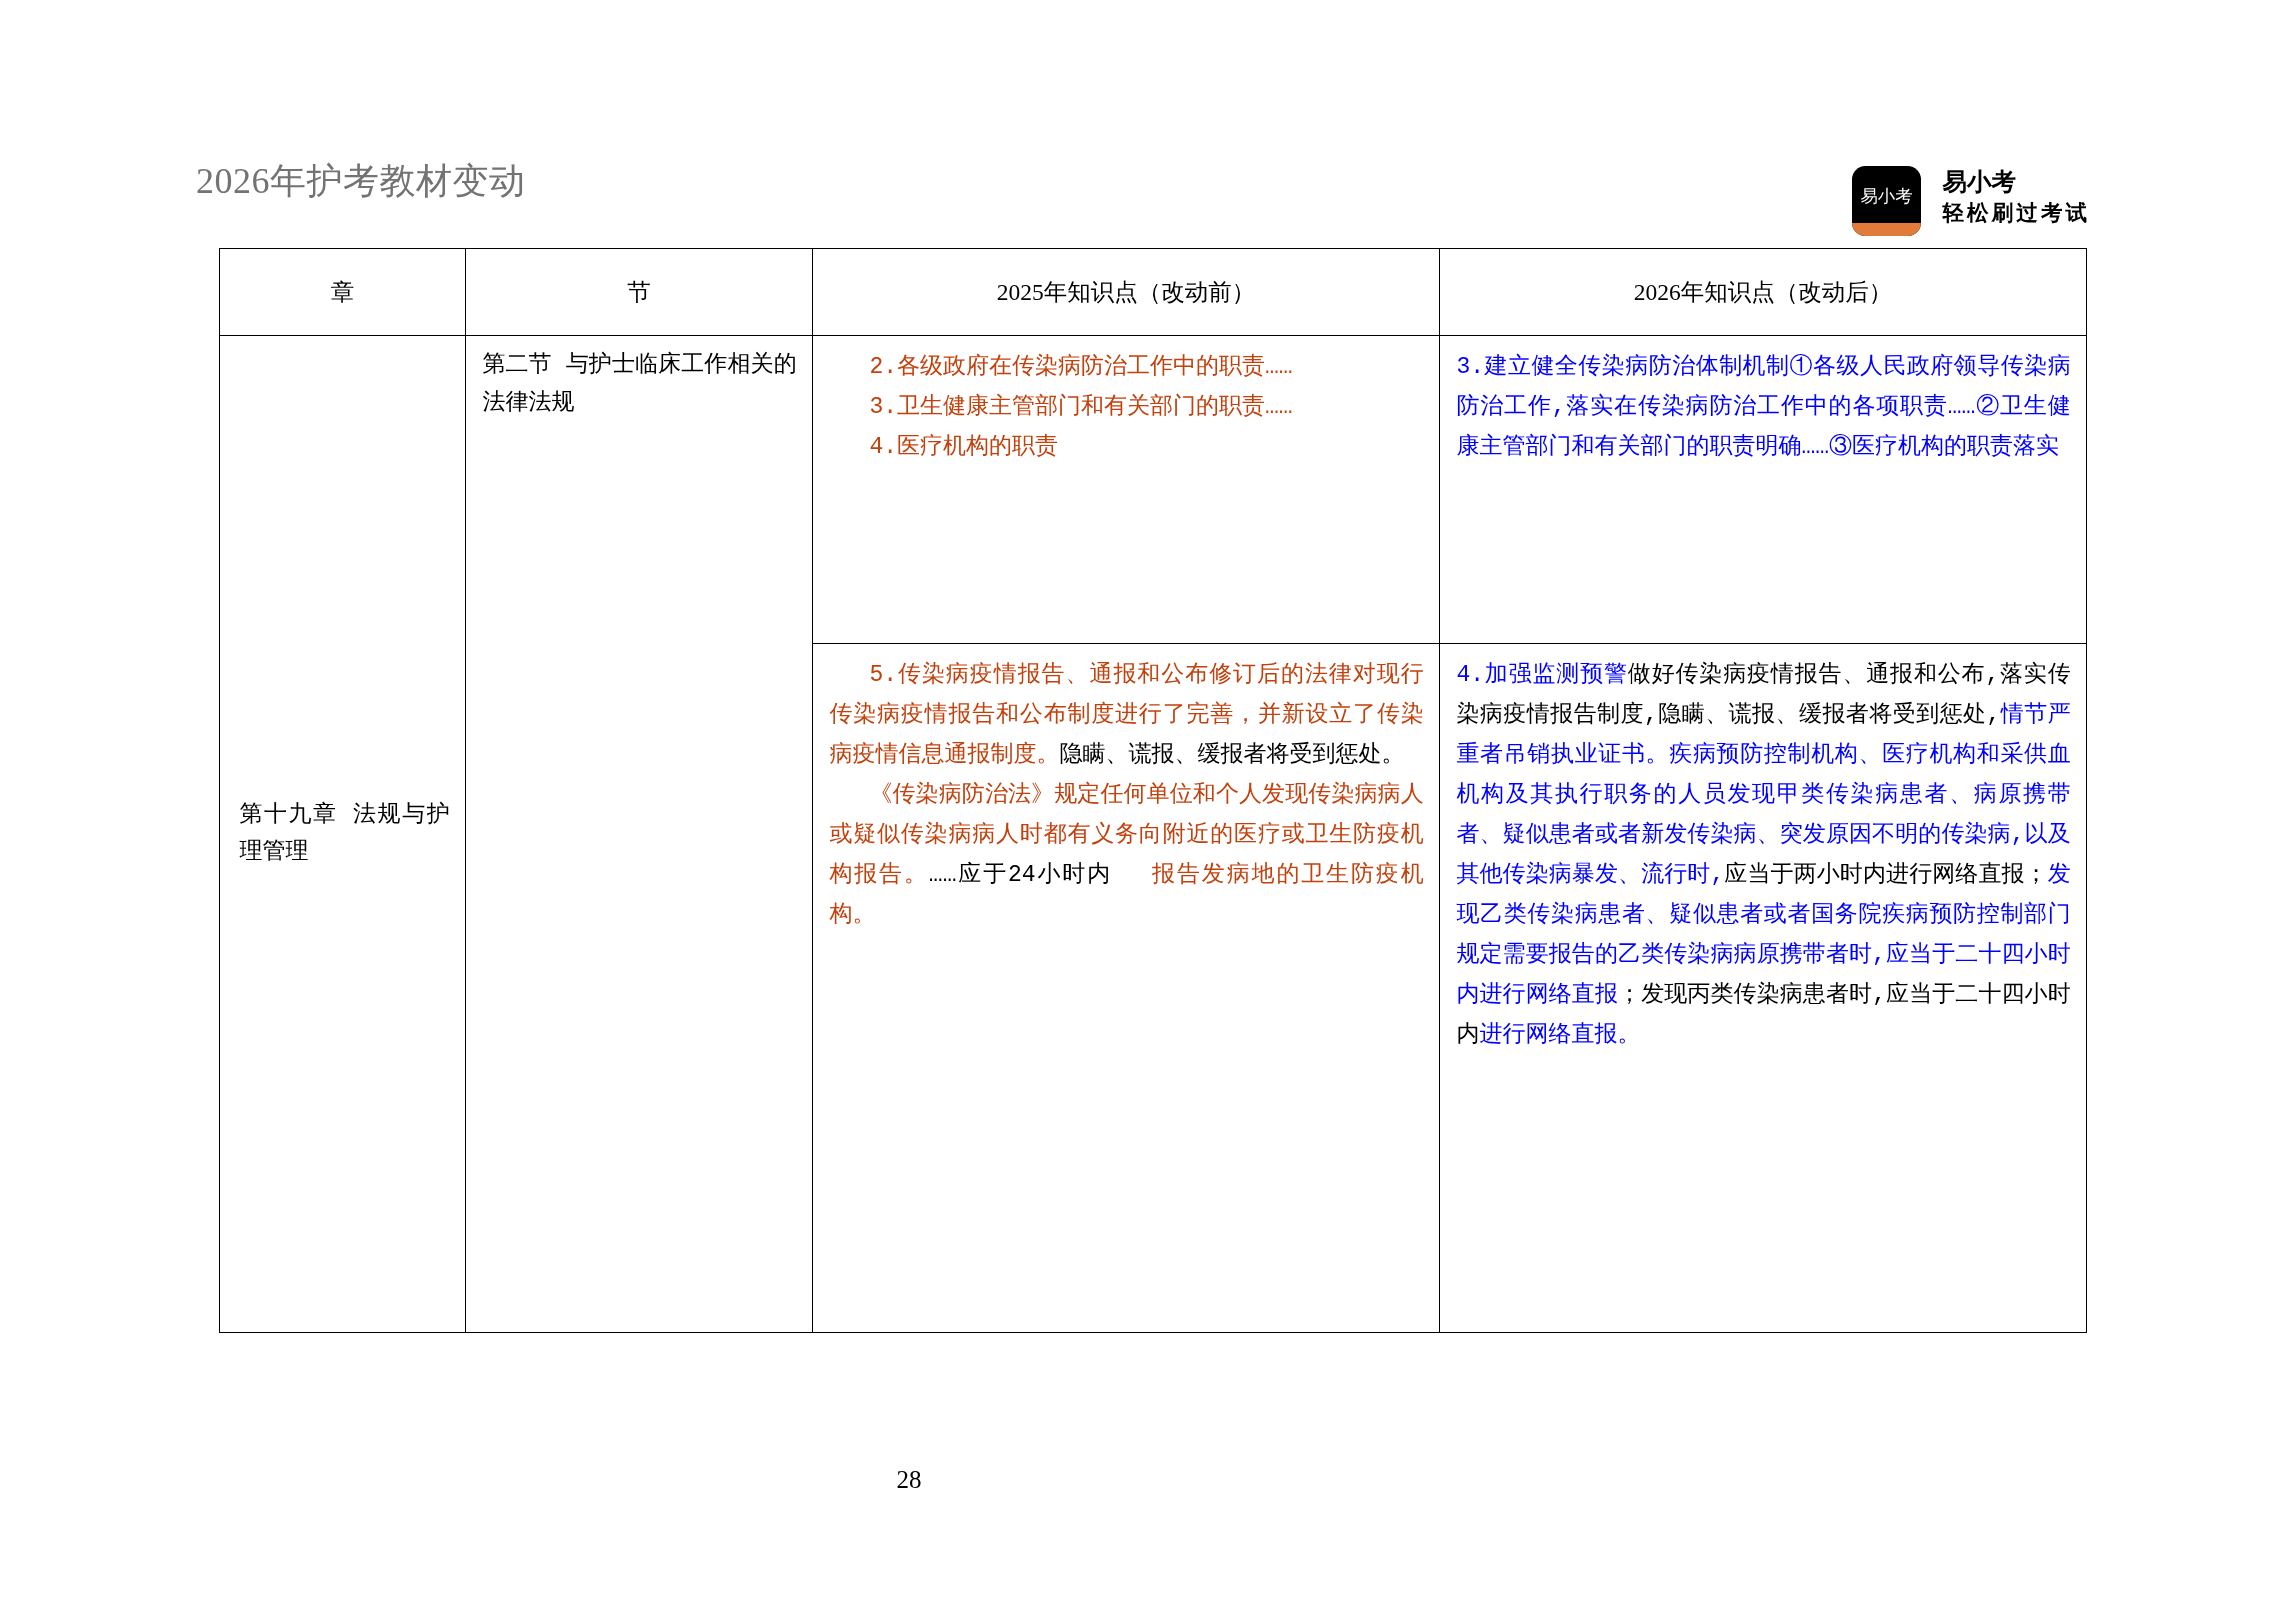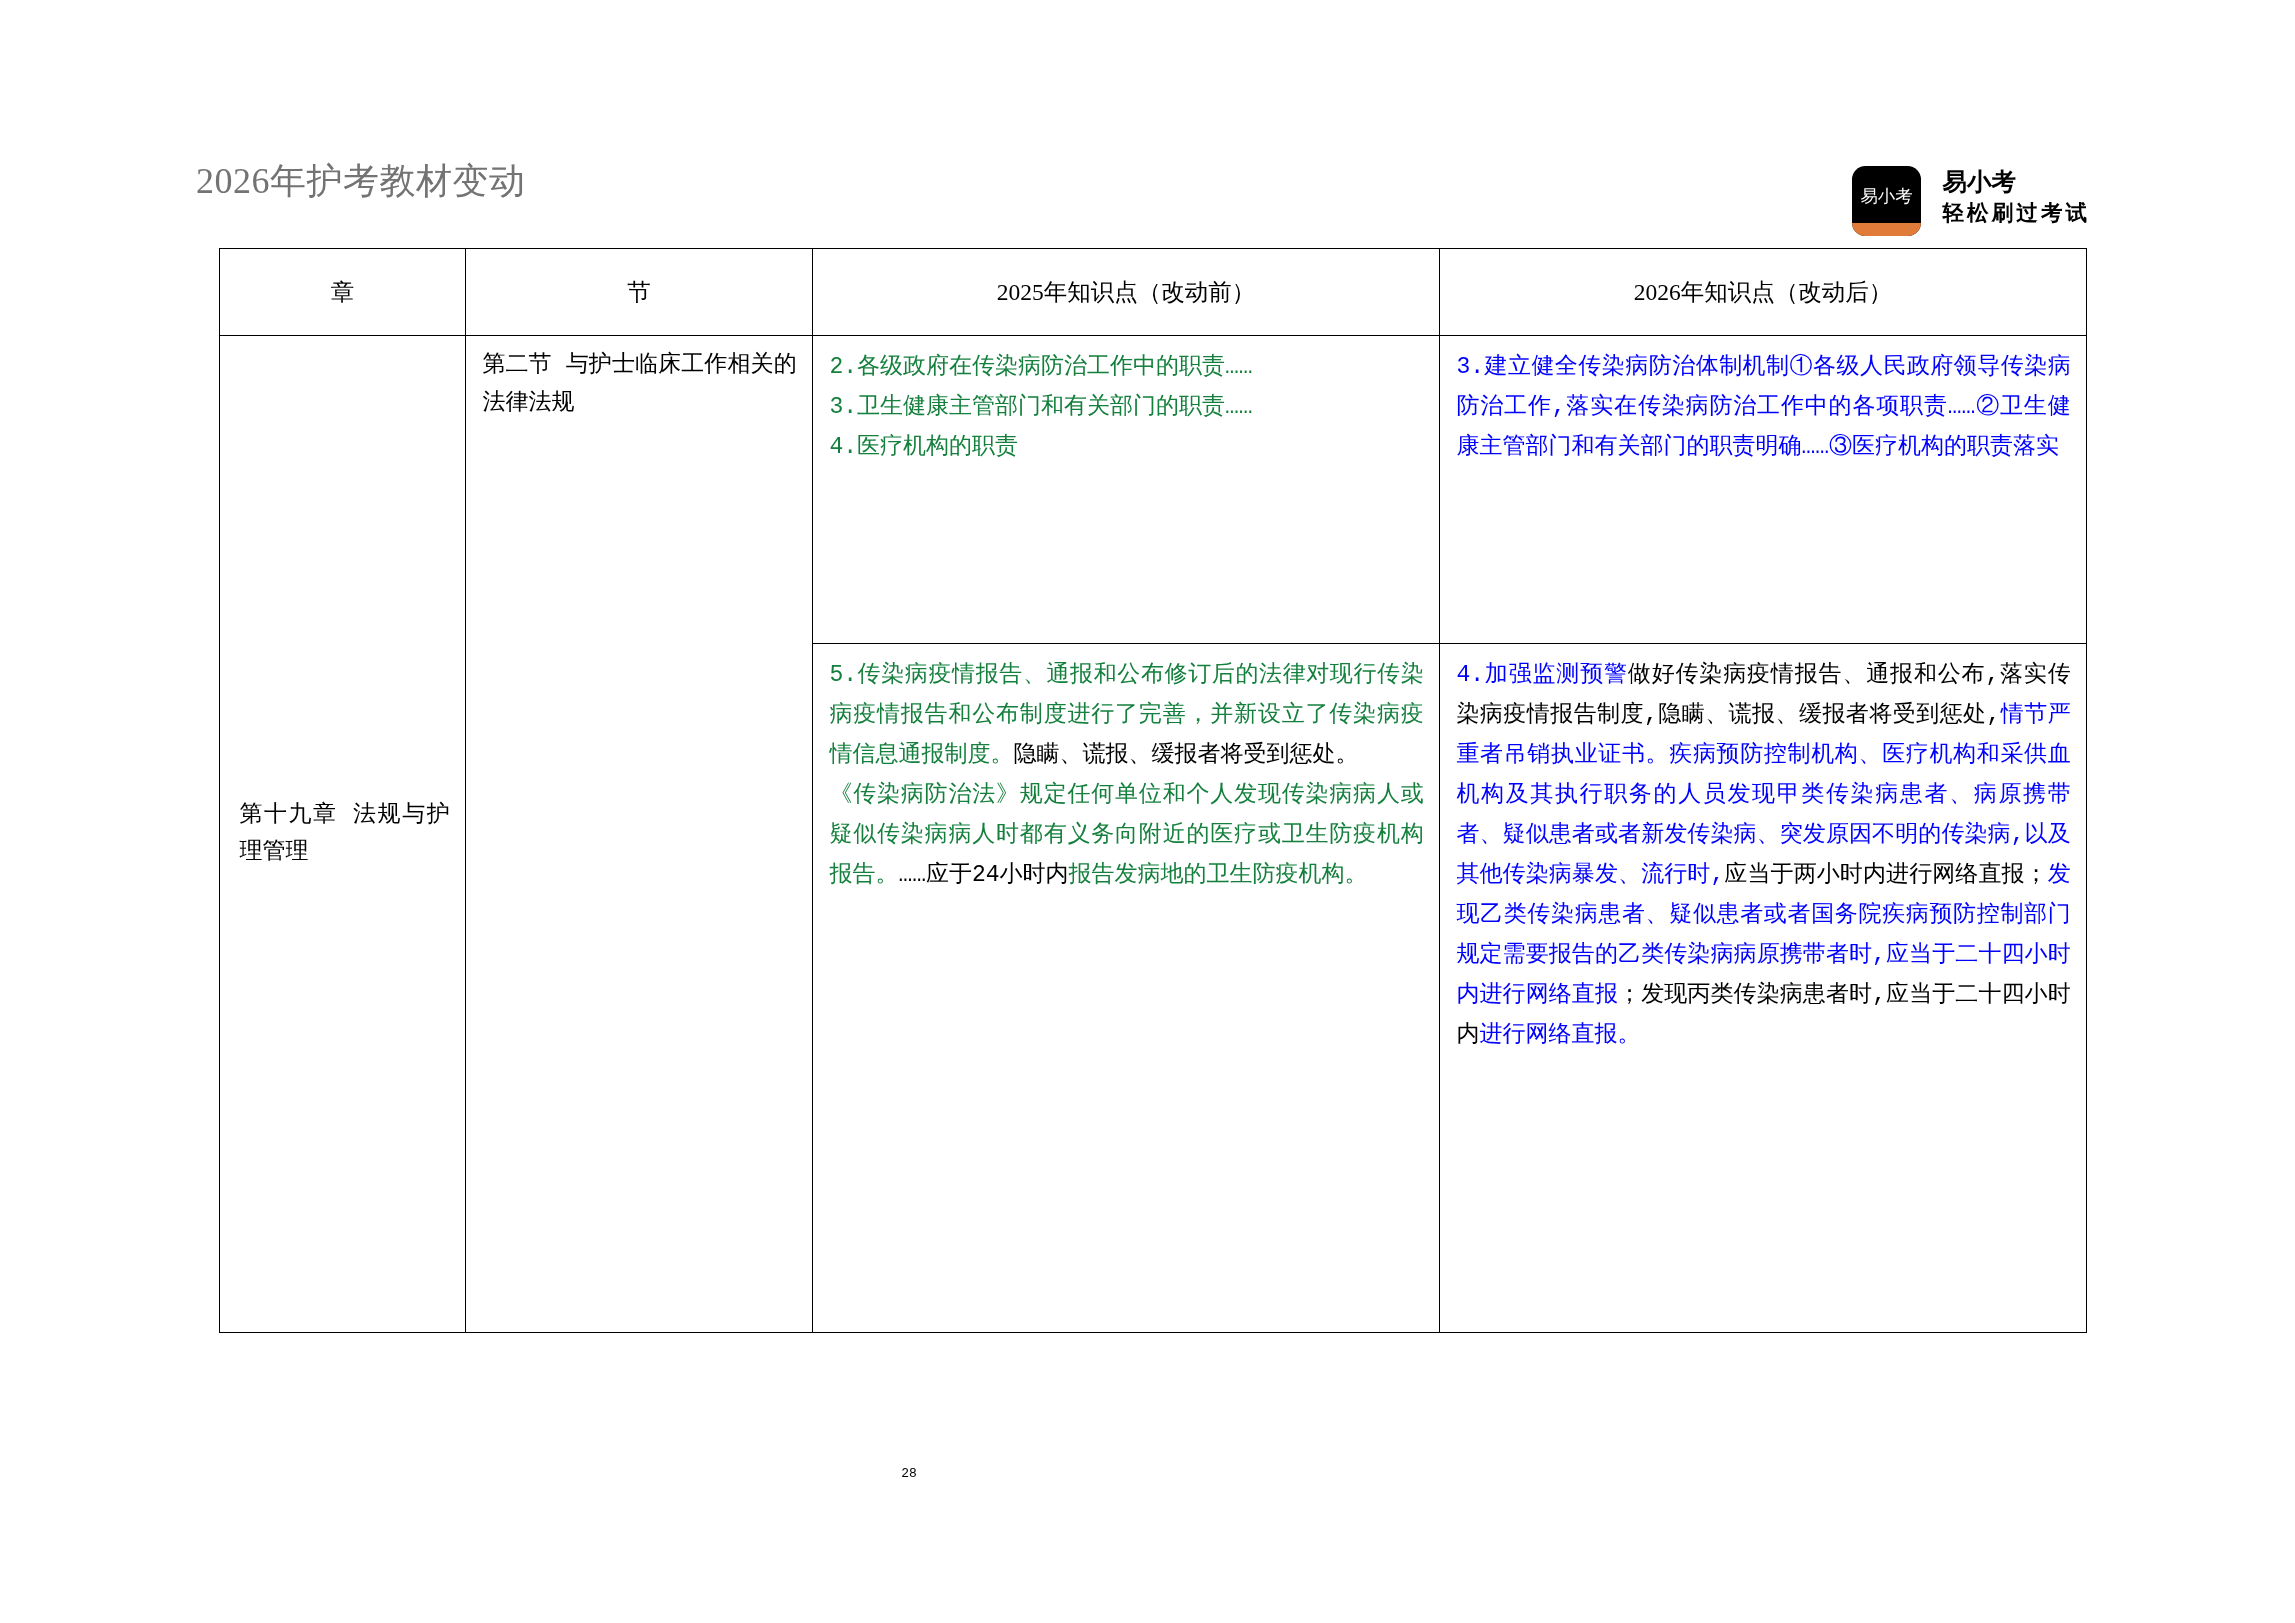--- a/index.html
+++ b/index.html
@@ -108,31 +108,31 @@
       vertical-align: middle !important;
     }
     .chapter-cell .cell-text {
       padding: 0 15.3px 0 19.4px;
       line-height: 37px;
     }
     .section-cell .cell-text {
       line-height: 38px;
       padding-top: 10.2px;
     }
-    .red { color: #15803d; }
+    .red { color: #c2410c; margin-left: 40px; }
     .blue { color: #0000FF; }
     .black { color: #000000; }
     .page-number {
       position: absolute;
       left: 0;
       width: 1818px;
       top: 1466px;
       text-align: center;
-      font-size: 13px;
-      font-family: Liberation Mono, monospace;
+      font-size: 25px;
+      font-family: Liberation Serif, serif;
     }
   </style>
 </head>
 <body>
 
 <div class="page-title">2026年护考教材变动</div>
 
 <div class="brand">
   <div class="brand-logo">
     <div class="brand-logo-top">易小考</div>

